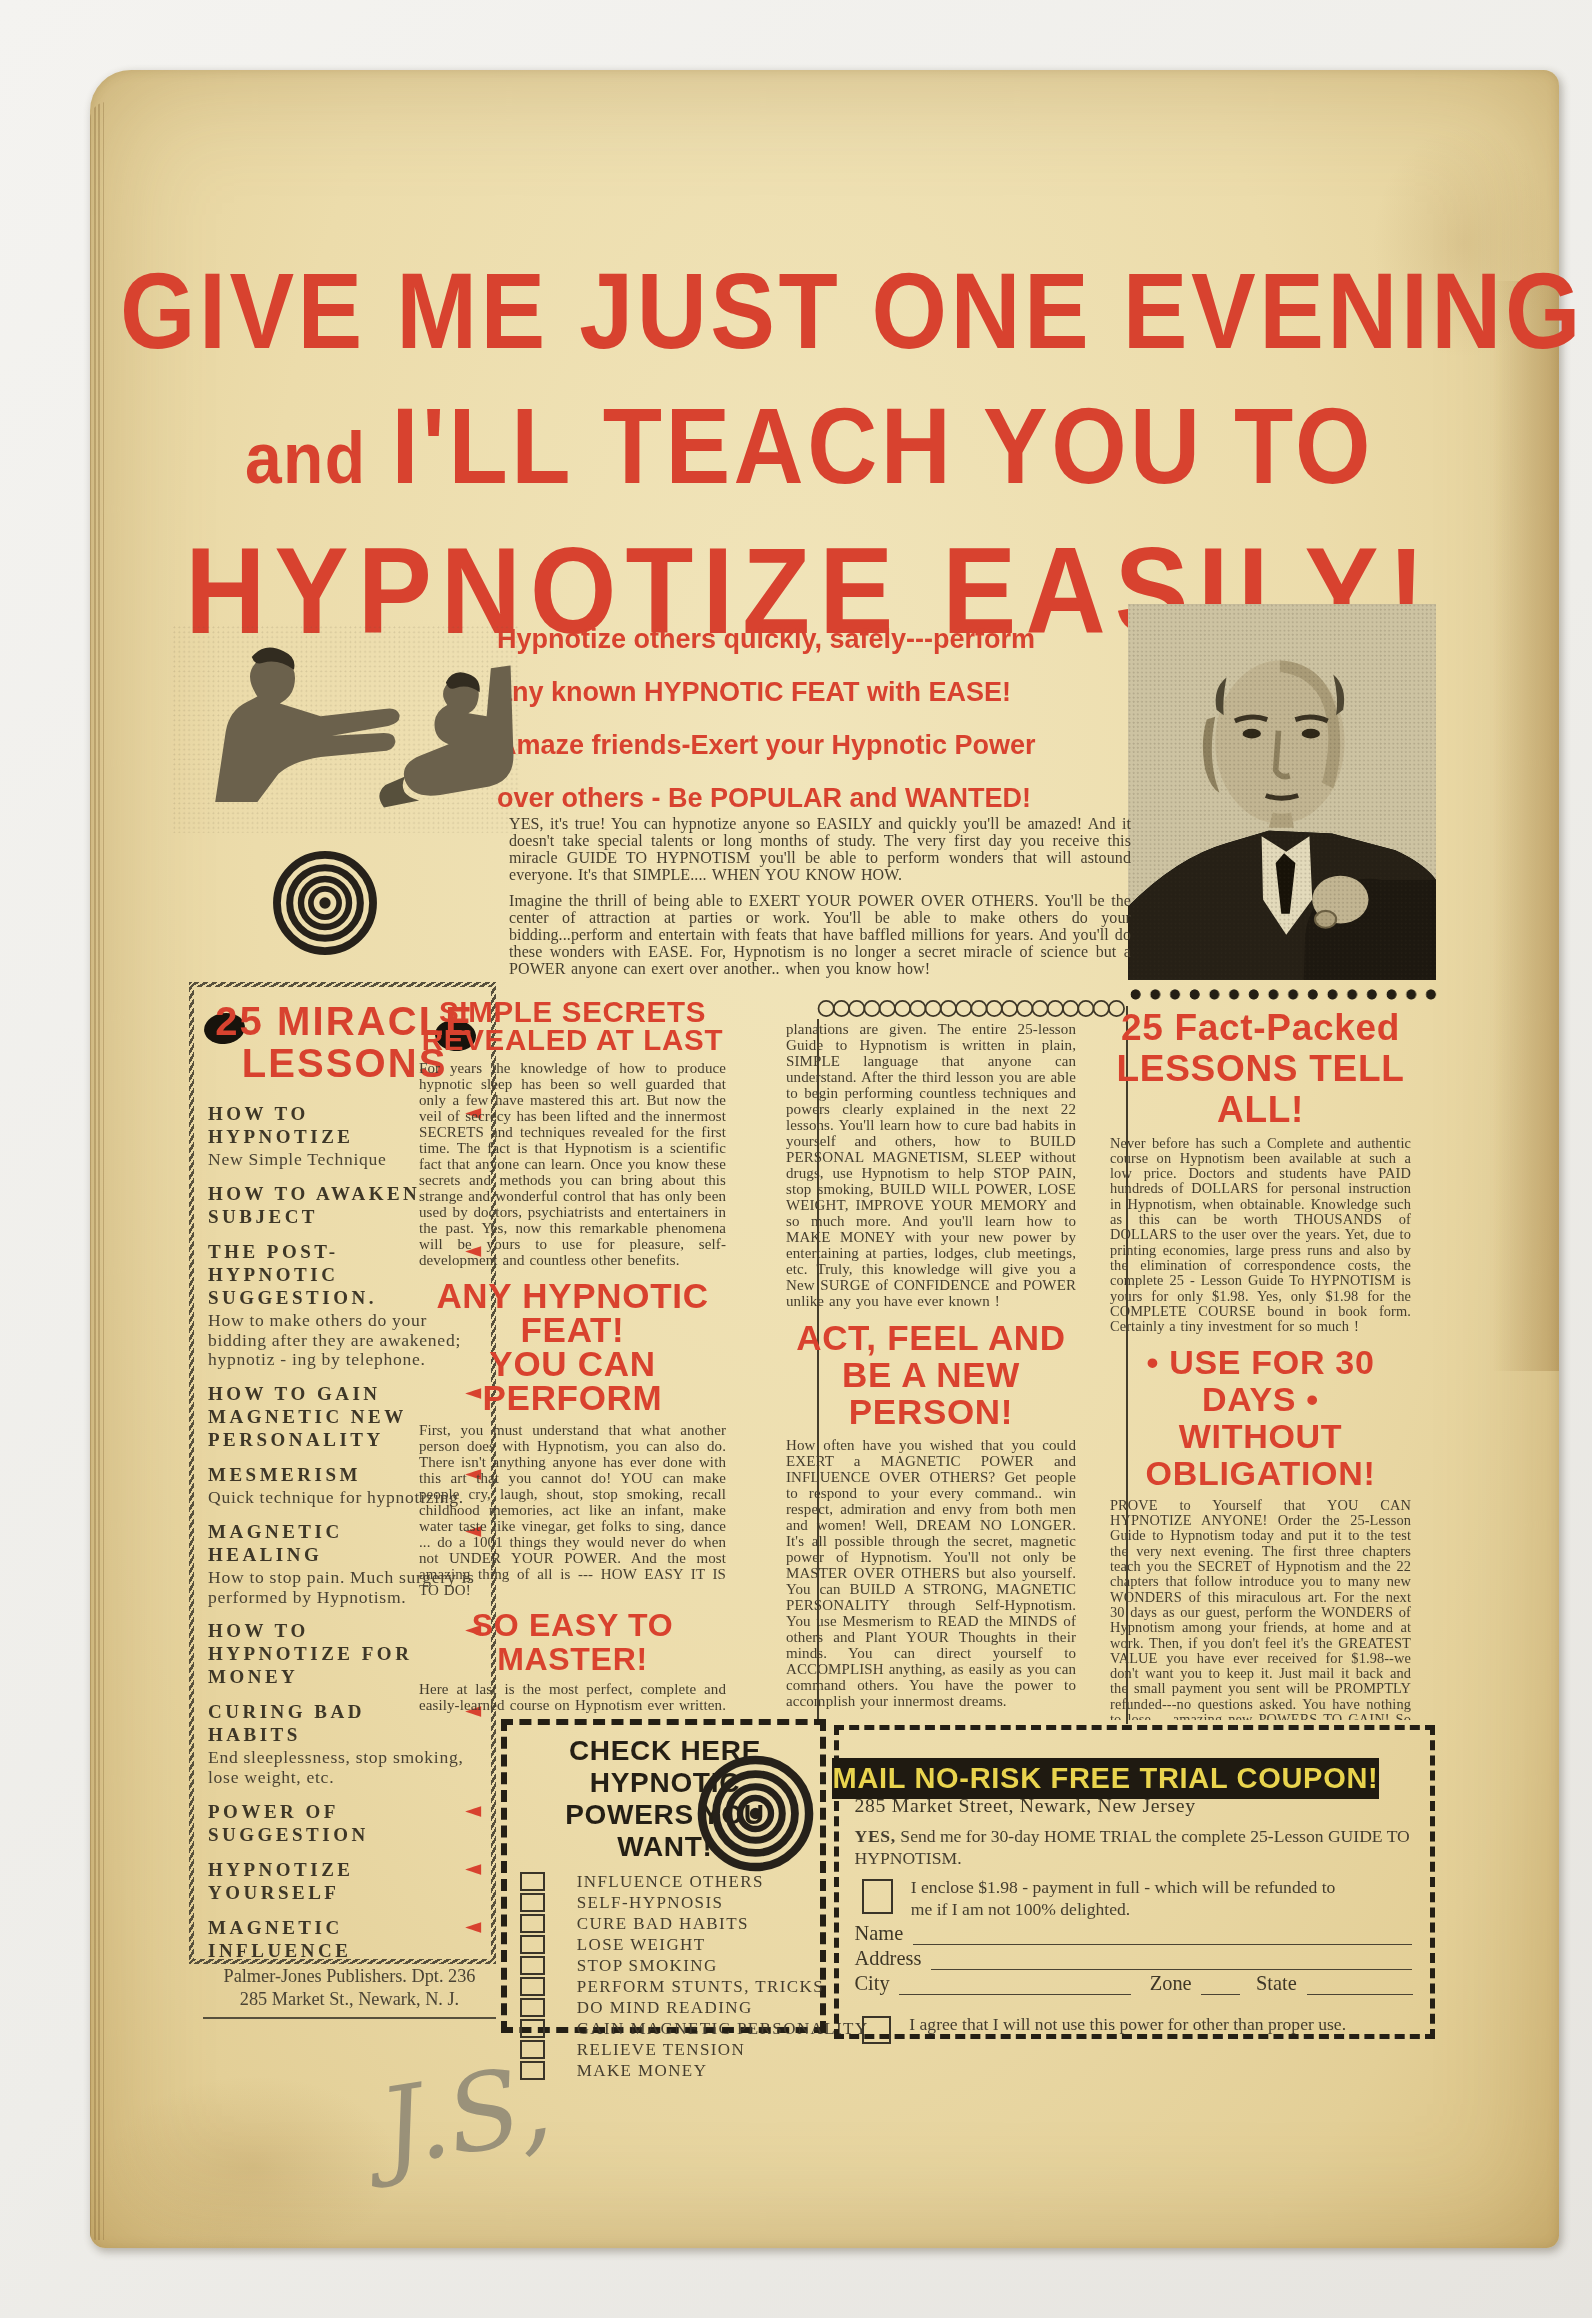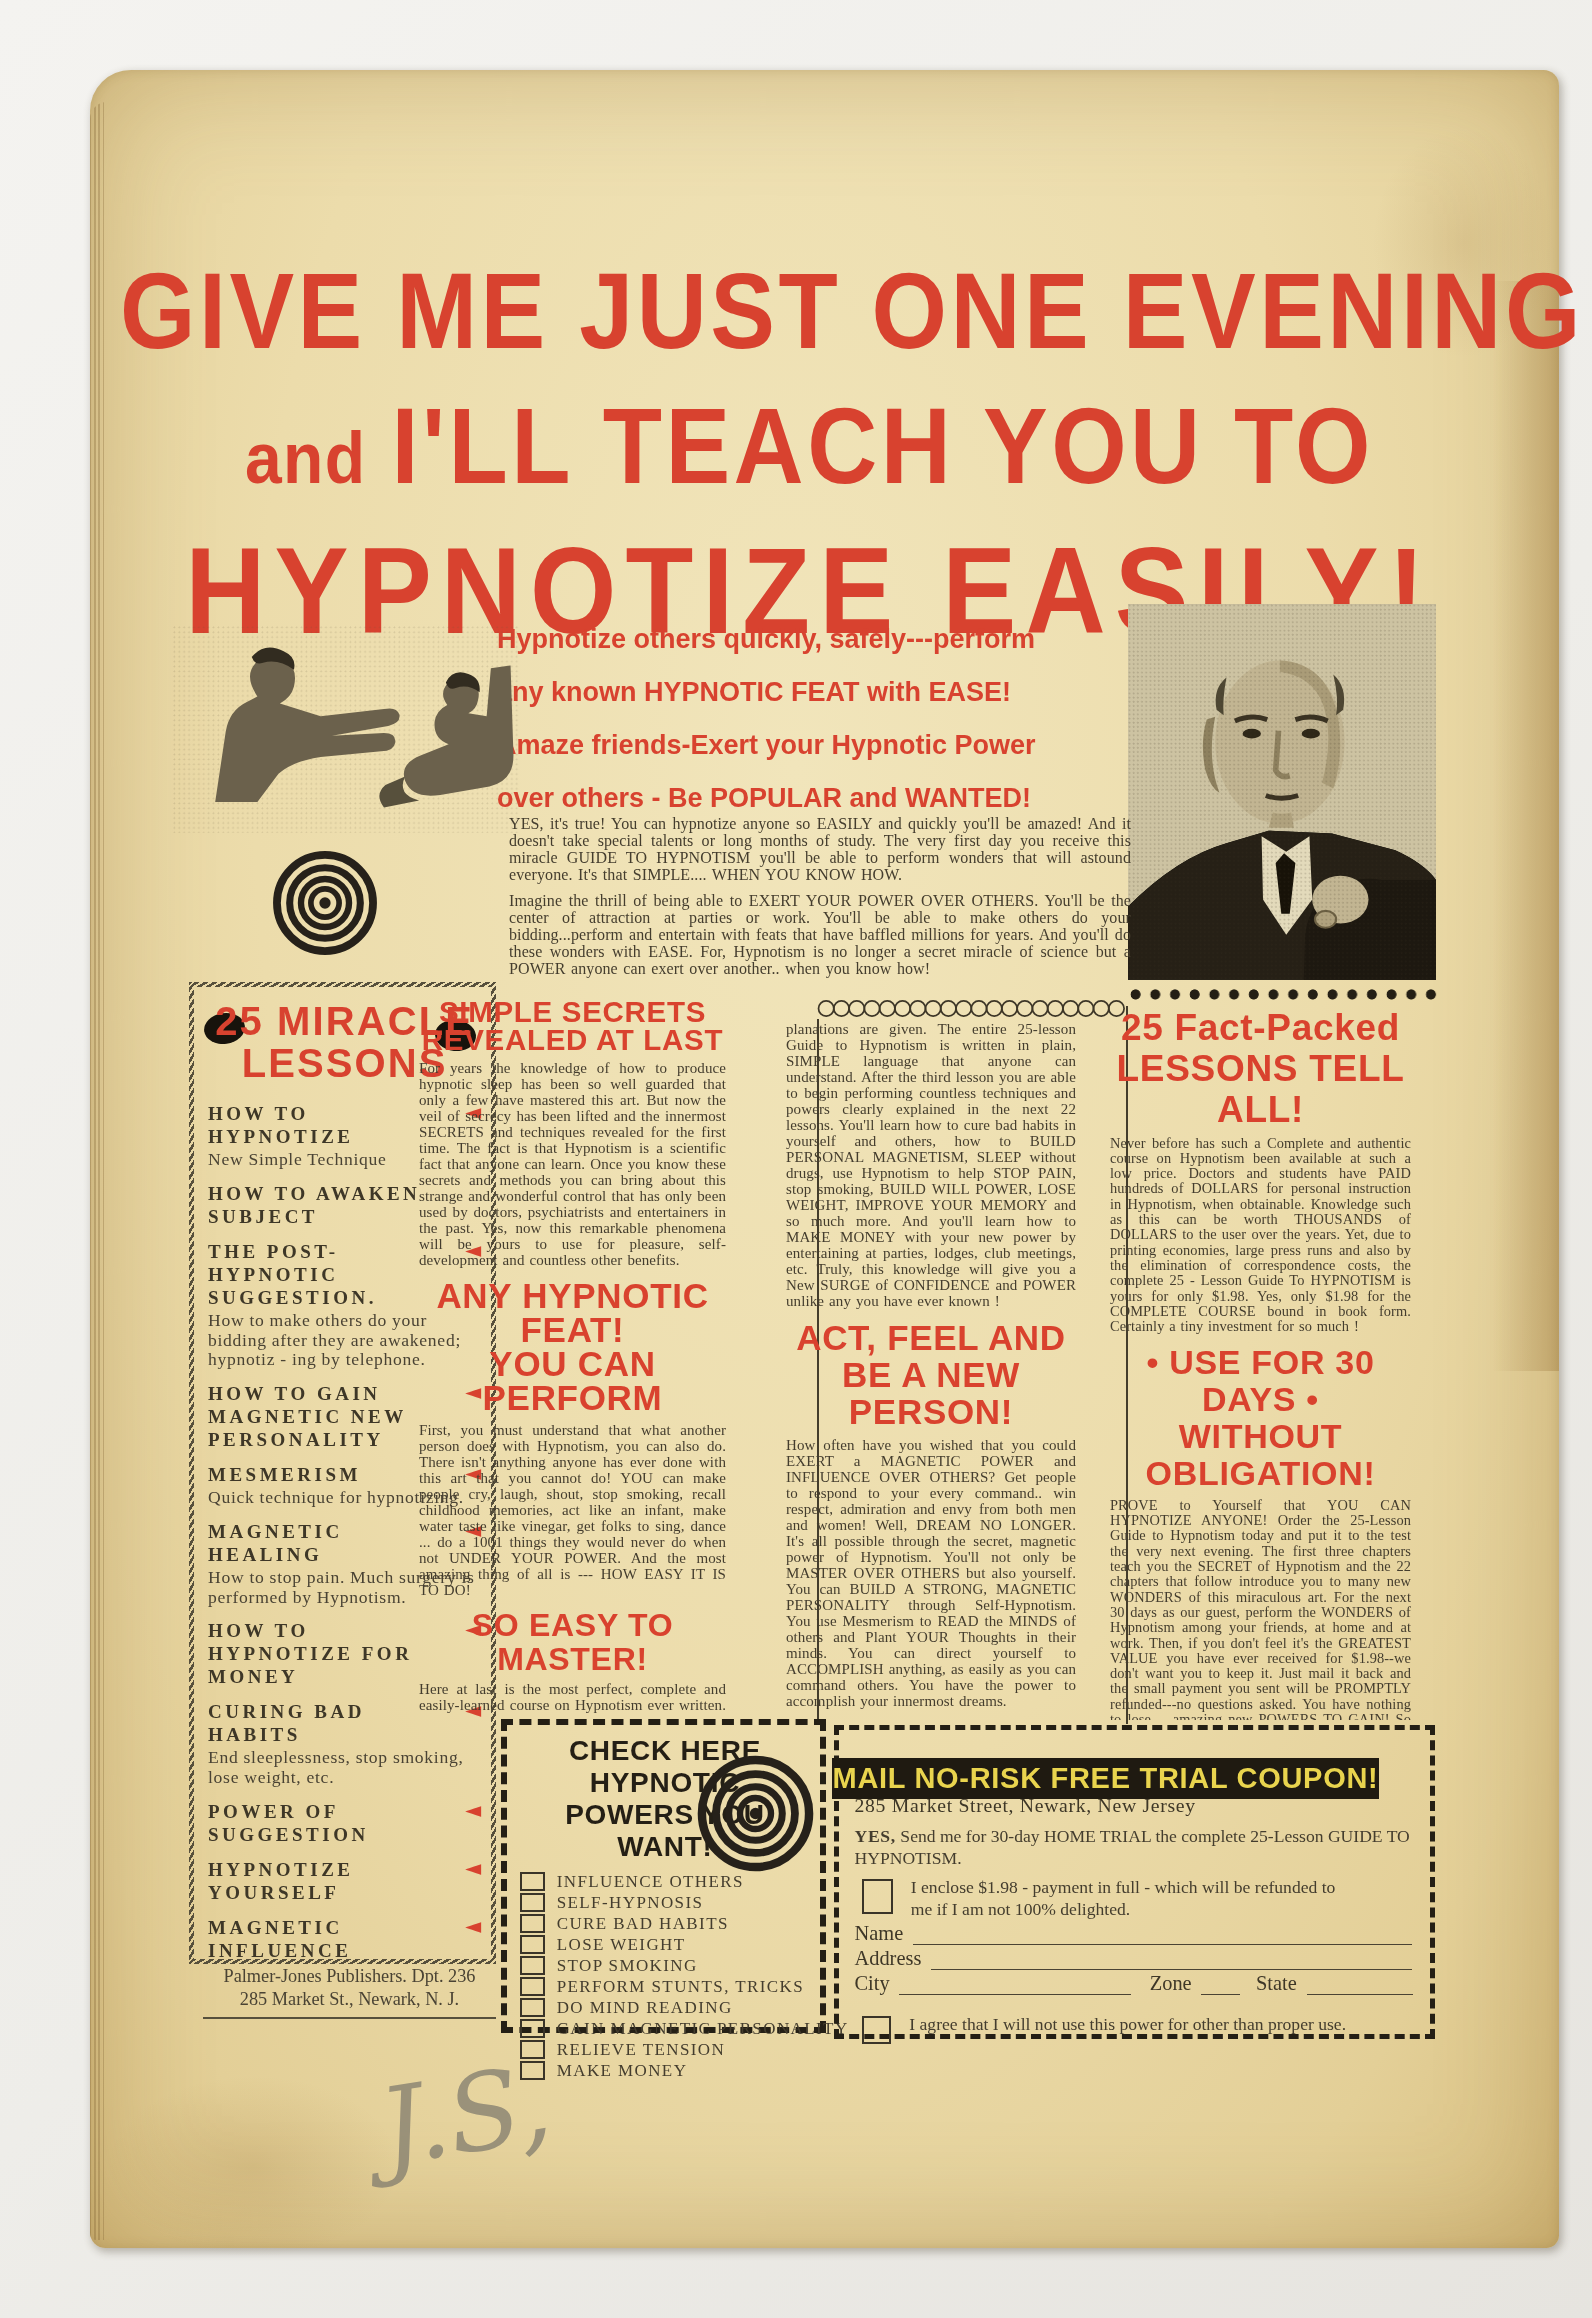--- a/index.html
+++ b/index.html
@@ -85,21 +85,21 @@
       background-size:19.7px 12.7px;background-repeat:repeat-x;}
   .col3{position:absolute;left:1110px;top:1007px;width:301px;height:713px;overflow:hidden;}
   .col3 p{font-size:14.4px;line-height:15.3px;}
   .c3h1{font-size:37px;line-height:41px;margin-bottom:5.6px;}
   .c3h2{font-size:34px;line-height:37px;margin:9.8px 0 5.6px 0;}
   
   .checklist{position:absolute;left:501px;top:1719px;width:325px;height:314px;box-sizing:border-box;
       border:6.3px dashed #241f15;padding:9.8px 9.8px 7px 12.7px;}
   .ck-title{font-family:"Liberation Sans",sans-serif;font-weight:800;color:#241f15;text-align:center;
       font-size:28px;line-height:32px;letter-spacing:0.7px;margin-bottom:8.4px;}
-  .ck-row{display:flex;align-items:center;height:21px;}
+  .ck-row{display:flex;align-items:center;height:21px;gap:20px;}
   .ck-box{width:25px;height:19px;border:2.1px solid #3a3428;box-sizing:border-box;margin-right:12px;flex:none;}
   .ck-label{font-size:17px;letter-spacing:1.4px;color:#443d2e;white-space:nowrap;}
   .spiral-check{position:absolute;right:5.6px;top:29.5px;}
   
   .coupon{position:absolute;left:834px;top:1725px;width:601px;height:314px;box-sizing:border-box;
       border:5.6px dashed #241f15;padding:39px 18.3px 8.4px 15.5px;}
   .banner{position:absolute;left:-7px;top:-8.4px;width:547px;height:41px;background:#1f1a11;
       color:#e9d44e;font-family:"Liberation Sans",sans-serif;font-weight:800;font-size:29px;
       line-height:41px;text-align:center;letter-spacing:0.7px;white-space:nowrap;margin-top:36px;}
   .cp-addr1{font-size:19.7px;letter-spacing:1.4px;color:#3e3727;font-family:Liberation Mono, monospace;}

